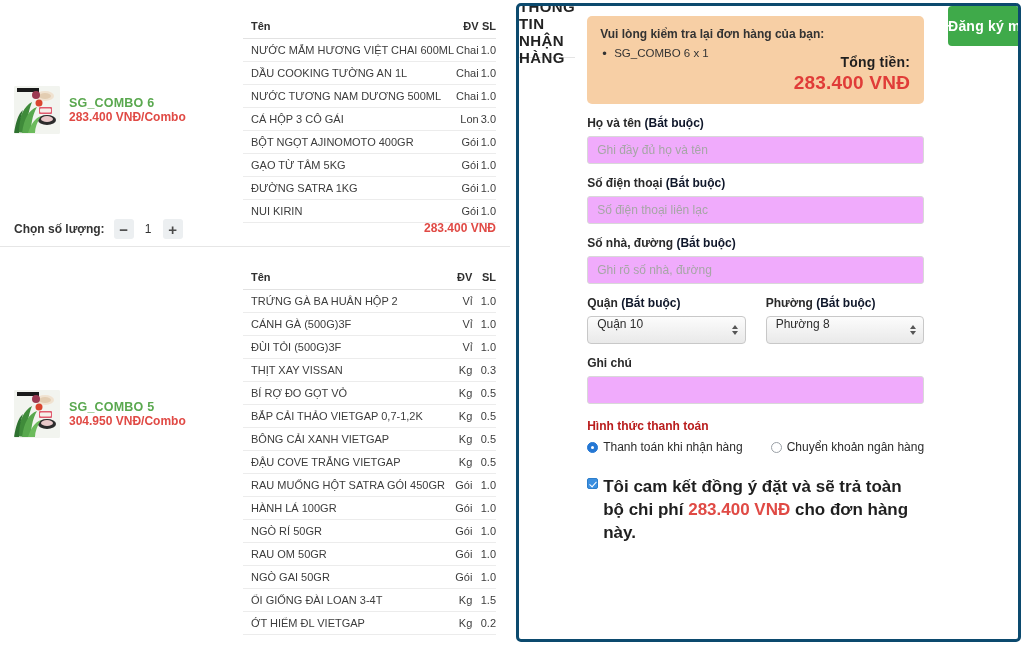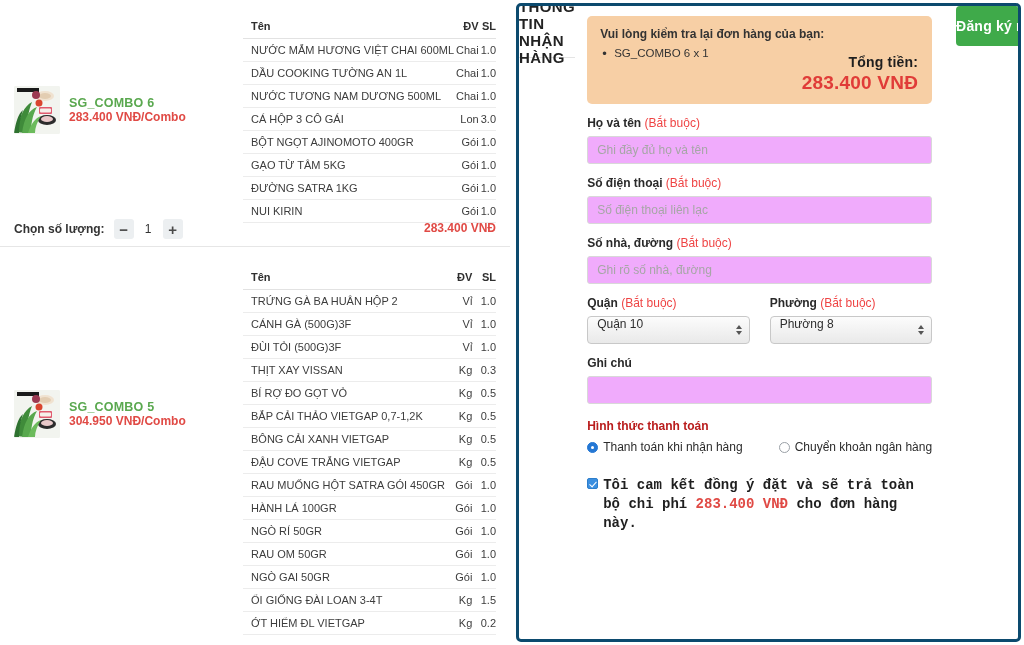--- a/index.html
+++ b/index.html
@@ -150,21 +150,21 @@
     font-size: 13px; color: #333;
   }
   .total-wrap {
     position: absolute; right: 14px; bottom: 10px; text-align: right;
   }
   .total-label { font-size: 14px; font-weight: bold; color: #1f1f1f; letter-spacing: .2px; }
   .total-amount { font-size: 19px; font-weight: bold; color: #e03c38; margin-top: 2px; letter-spacing: .2px; }
 
   .field { margin-top: 12px; }
   .field-label { font-size: 12px; color: #2a2a2a; margin-bottom: 6px; font-weight: bold; }
-  .field-label .opt { color: #ef4444; font-weight: normal; }
+  .field-label .opt { color: #0f172a; font-weight: bold; }
   .text-input {
     width: 100%; height: 28px;
     border: 1px solid #d8d8d8; border-radius: 3px;
     background: #f0abfc;
     font-size: 12px; color: #3a3a3a;
     padding: 0 9px;
     font-family: inherit;
     outline: none;
   }
   .text-input::placeholder { color: #a6a6a6; }
@@ -188,21 +188,21 @@
   }
   .spinner-icon span {
     display:block; width: 0; height: 0;
     border-left: 3.5px solid transparent;
     border-right: 3.5px solid transparent;
   }
   .spinner-icon .up { border-bottom: 4px solid #555; }
   .spinner-icon .down { border-top: 4px solid #555; }
 
   .pay-title { font-size: 12px; font-weight: bold; color: #b91c1c; margin: 15px 0 7px 0; }
-  .radio-row { display: flex; align-items: flex-start; gap: 8px; }
+  .radio-row { display: flex; align-items: flex-start; gap: 0px; }
   .radio-item { display: flex; align-items: center; gap: 5px; cursor: pointer; }
   .radio-item.second-opt { margin-left: 28px; }
   .radio {
     width: 11px; height: 11px; border-radius: 50%;
     border: 1px solid #9aa0a6; background: #fff;
     flex: 0 0 11px; position: relative;
   }
   .radio.checked { border-color: #2477d4; background: #2477d4; }
   .radio.checked::after {
     content: ""; position: absolute; left: 3px; top: 3px;
@@ -215,21 +215,21 @@
     width: 11px; height: 11px; border-radius: 2px;
     background: #3b8fe0; border: 1px solid #2d7ecb;
     flex: 0 0 11px; margin-top: 2px; position: relative;
   }
   .checkbox::after {
     content: ""; position: absolute; left: 3px; top: 0.5px;
     width: 3px; height: 6px;
     border: solid #fff; border-width: 0 1.6px 1.6px 0;
     transform: rotate(42deg);
   }
-  .agree-text { font-size: 14px; color: #1f1f1f; font-weight: bold; line-height: 1.35; font-family: Liberation Mono, monospace; }
+  .agree-text { font-size: 17px; color: #1f1f1f; font-weight: bold; line-height: 1.35; }
   .agree-text .amt { color: #e04a45; font-weight: bold; }
 
   .card-foot { padding: 0 12px 12px 12px; flex: 0 0 auto; }
   .submit-btn {
     width: 100%; height: 40px;
     background: #3faa4a; border: none; border-radius: 4px;
     color: #fff; font-size: 14px; font-weight: bold;
     font-family: inherit; cursor: pointer;
     letter-spacing: .2px;
   }

